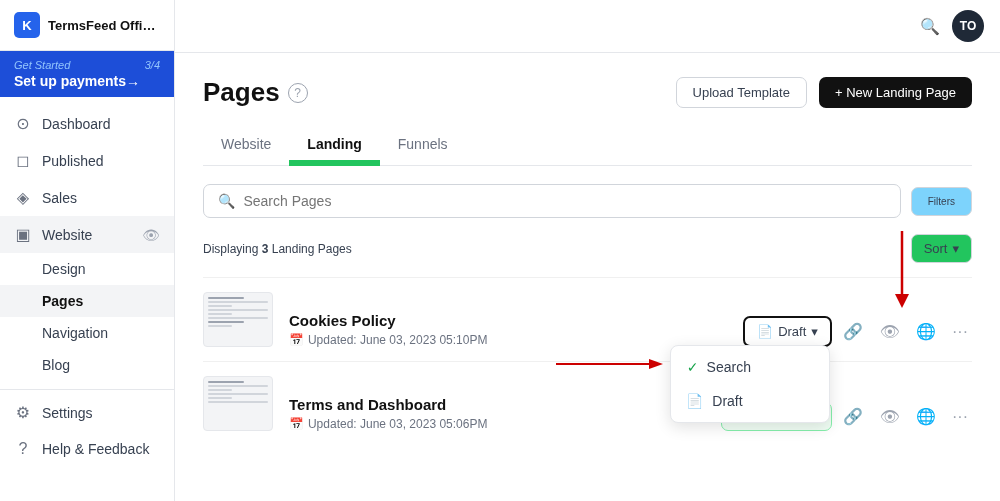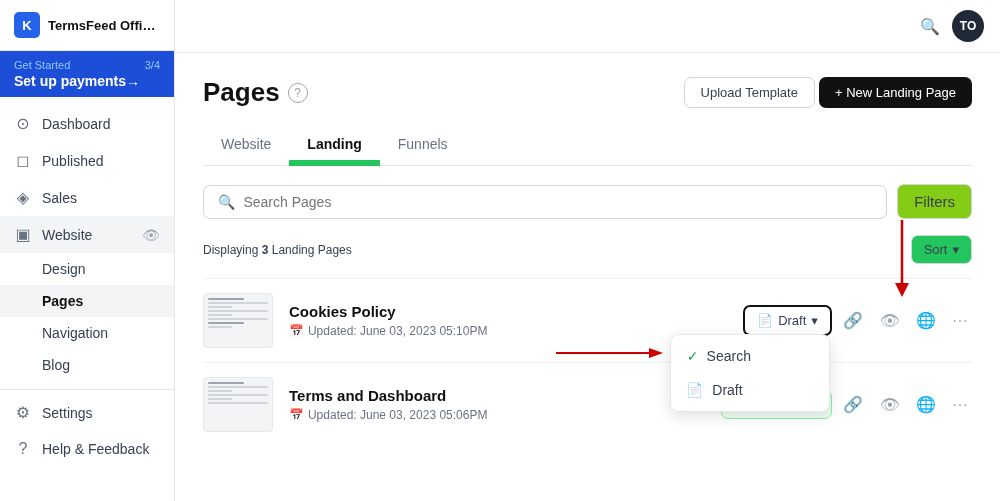--- a/index.html
+++ b/index.html
@@ -41,21 +41,21 @@
       max-width: 110px;
     }
 
     .sidebar-setup {
       background: #1d4ed8;
       margin: 0;
       padding: 8px 14px;
       cursor: pointer;
     }
     .sidebar-setup-top {
-      display: flex; justify-content: space-between; align-items: flex-end;
+      display: flex; justify-content: space-between; align-items: flex-end; font-style: italic;
     }
     .sidebar-setup-label {
       color: #93c5fd; font-size: 11px; font-weight: 500;
     }
     .sidebar-setup-progress {
       color: #93c5fd; font-size: 11px;
     }
     .sidebar-setup-title {
       color: #fff; font-size: 14px; font-weight: 700;
       display: flex; 
@@ -141,21 +141,21 @@
     }
     .page-title {
       font-size: 26px; font-weight: 700; color: #111;
     }
     .page-title-help {
       width: 20px; height: 20px; border-radius: 50%;
       border: 1.5px solid #9ca3af;
       display: flex; align-items: center; justify-content: center;
       color: #9ca3af; font-size: 12px; cursor: pointer;
     }
-    .page-actions { display: flex; gap: 4px; }
+    .page-actions { display: flex; gap: 12px; }
     .btn-upload {
       background: #fff; border: 1.5px solid #d1d5db;
       color: #374151; font-size: 13px; font-weight: 500;
       padding: 7px 16px; border-radius: 7px; cursor: pointer;
     }
     .btn-new-page {
       background: #111; color: #fff; border: none;
       font-size: 13px; font-weight: 500;
       padding: 7px 16px; border-radius: 7px; cursor: pointer;
       display: flex; align-items: center; gap: 5px;
@@ -183,42 +183,42 @@
       flex: 1; display: flex; align-items: center; gap: 8px;
       border: 1.5px solid #d1d5db; border-radius: 7px;
       padding: 8px 14px; background: #fff;
     }
     .search-input {
       border: none; outline: none; font-size: 14px; color: #374151;
       background: transparent; width: 100%;
     }
     .search-icon-span { color: #9ca3af; font-size: 14px; }
     .btn-filters {
-      background: #84cc16; border: 1.5px solid #d1d5db;
-      color: #374151; font-size: 15px; font-weight: 500;
+      background: #7dd3fc; border: 1.5px solid #d1d5db;
+      color: #374151; font-size: 10px; font-weight: 500;
       padding: 8px 16px; border-radius: 7px; cursor: pointer;
     }
 
     
     .displaying-row {
       display: flex; align-items: center; justify-content: space-between;
       margin-bottom: 14px;
     }
     .displaying-text { font-size: 12px; color: #374151; }
     .displaying-text strong { font-weight: 700; }
     .sort-btn {
       display: flex; align-items: center; gap: 5px;
       border: 1.5px solid #d1d5db; border-radius: 7px;
       padding: 6px 12px; font-size: 13px; color: #374151;
       background: #22c55e; cursor: pointer;
     }
 
     
     .page-card {
-      display: flex; align-items: center;
+      display: flex; align-items: flex-end;
       padding: 14px 0;
       border-top: 1px solid #f0f0f0;
       position: relative;
     }
     .card-thumbnail {
       width: 70px; height: 55px;
       background: #f3f4f6;
       border: 1px solid #e5e7eb;
       border-radius: 4px;
       margin-right: 16px;

